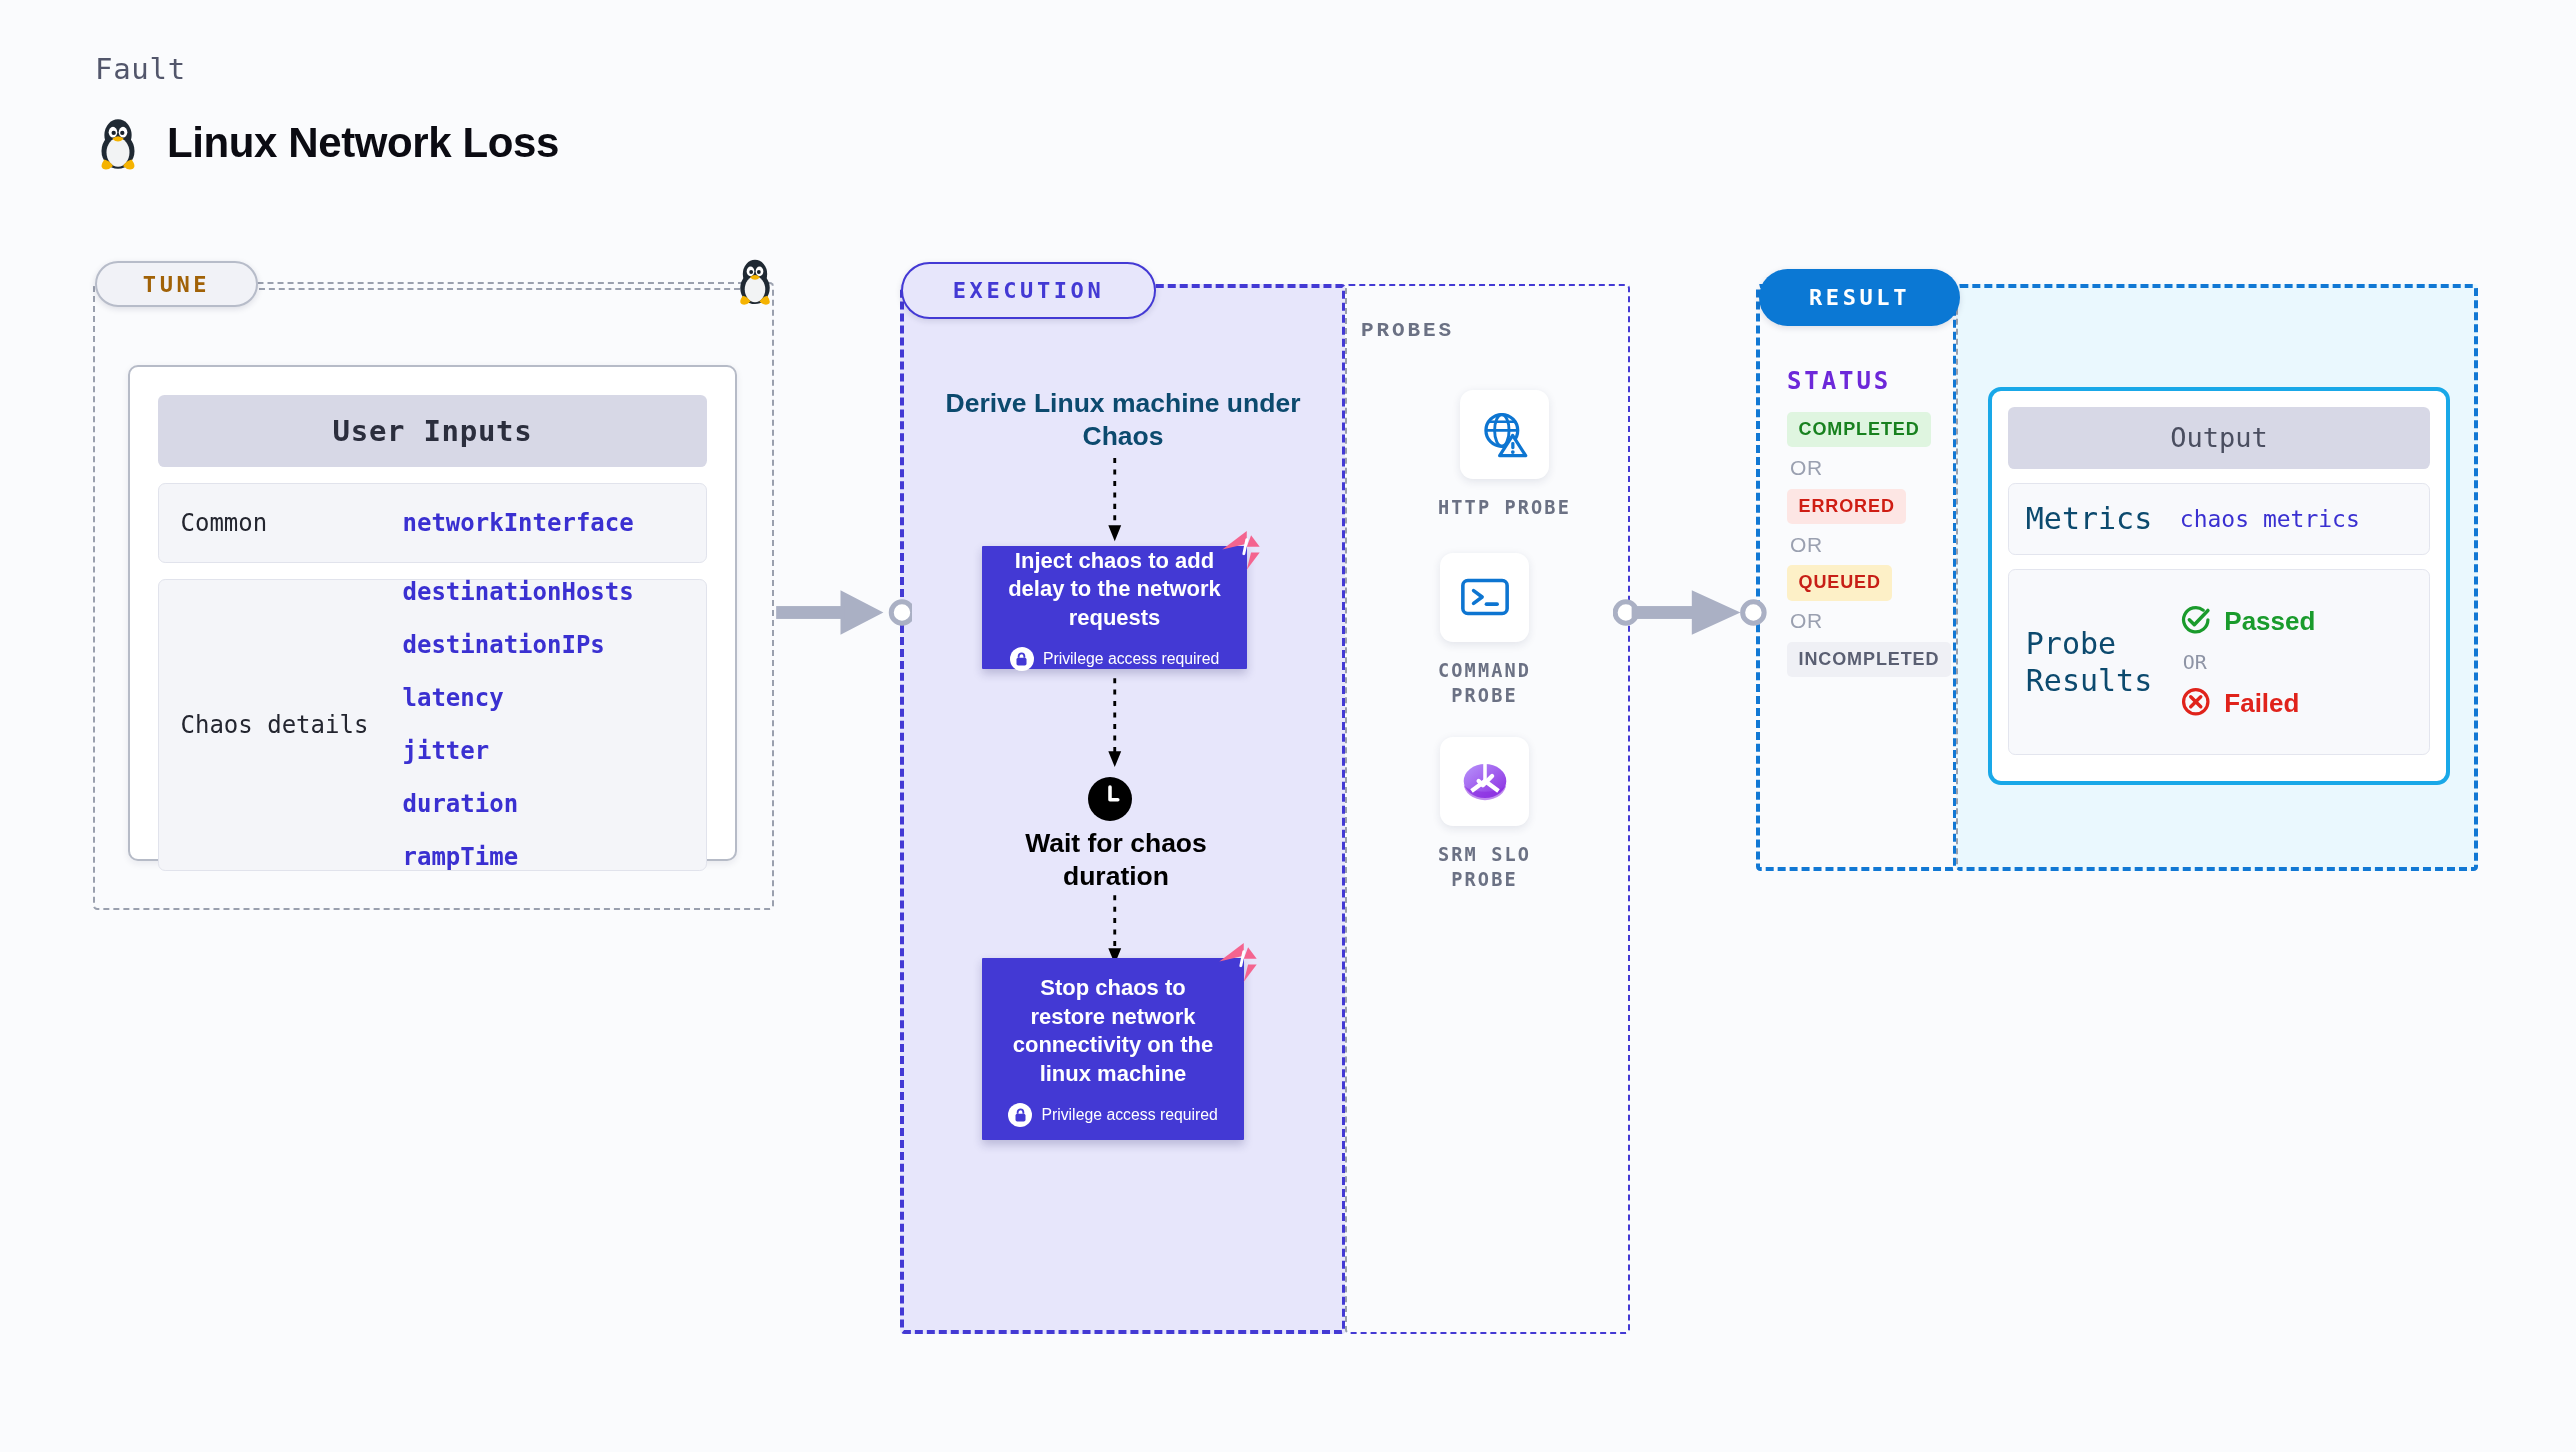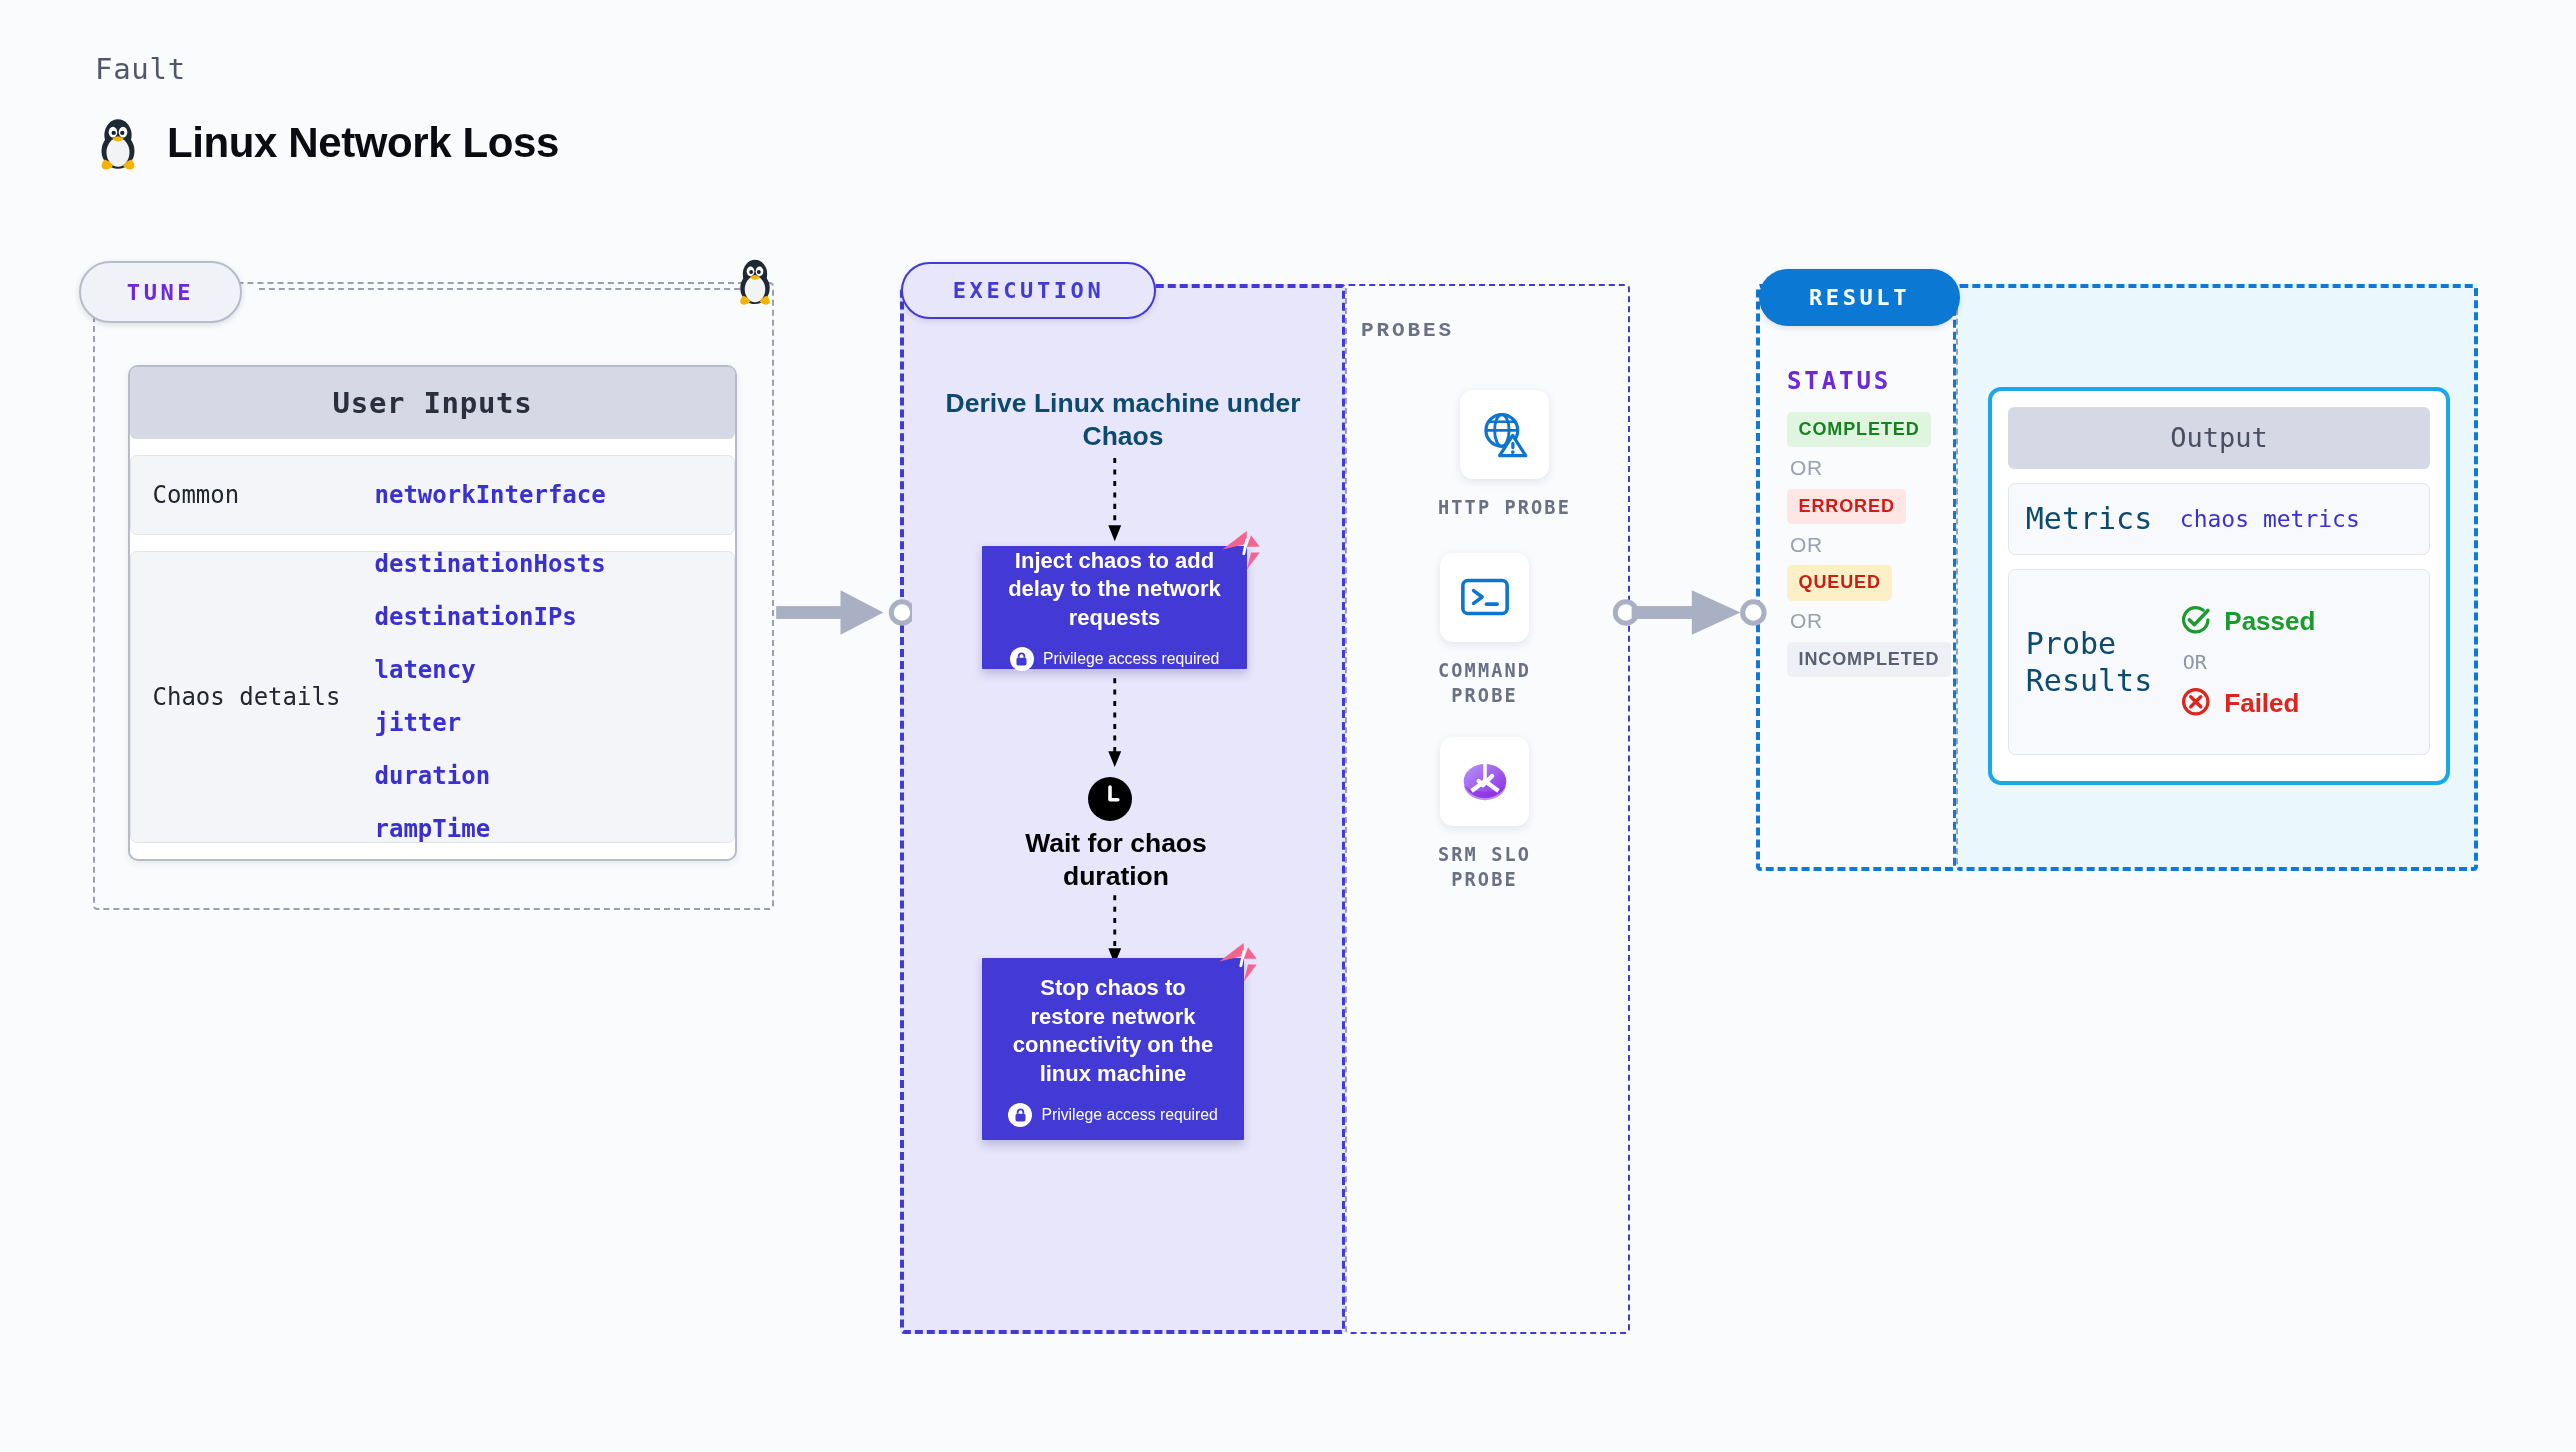--- a/index.html
+++ b/index.html
@@ -52,22 +52,22 @@
   }
 
   
   .pill {
     position: absolute; display: flex; align-items: center; justify-content: center;
     border-radius: 716px; font-family: "DejaVu Sans Mono", monospace;
     font-weight: 700; letter-spacing: 3.6px; z-index: 20;
     box-shadow: 0 2.1px 6.4px rgba(20,25,60,.13);
   }
   .pill-tune {
-    left: 79px; top: 261px; width: 163px; height: 62px;
-    background: #f1f2f7; border: 2.1px solid #b7bcc9; color: #6d28d9; font-size: 22px;
+    left: 95px; top: 261px; width: 163px; height: 46px;
+    background: #f1f2f7; border: 2.1px solid #b7bcc9; color: #a16207; font-size: 22px;
   }
   .pill-exec {
     left: 901px; top: 262px; width: 255px; height: 57px;
     background: #e7e6fb; border: 2.9px solid #4339d4; color: #4339d4; font-size: 22px;
   }
   .pill-result {
     left: 1759px; top: 269px; width: 201px; height: 57px;
     background: #0b78d4; border: none; color: #ffffff; font-size: 22px;
   }
 
@@ -83,21 +83,21 @@
     border-top: 2.9px dashed #9aa0ae;
   }
   .tux-wrap { position: absolute; left: 734px; top: 256px; z-index: 25; }
 
   
   .card {
     position: absolute; background: #ffffff;
     border: 2.1px solid #b6bbc7; border-radius: 10px;
     box-shadow: 0 2.9px 7.2px rgba(24,30,60,.08);
   }
-  .ui-card { left: 128px; top: 365px; width: 609px; height: 496px; padding: 0; }
+  .ui-card { left: 128px; top: 365px; width: 609px; height: 496px; padding: 28px; }
   .ui-head {
     height: 72px; background: #d7d8e6; border-radius: 6.4px;
     display: flex; align-items: center; justify-content: center;
     font-family: "DejaVu Sans Mono", monospace; font-size: 29px;
     color: #2b2e3d; font-weight: 700; letter-spacing: 0.7px;
   }
   .ui-sec {
     margin-top: 15.8px; background: #f4f5f9; border: 1.4px solid #e1e3ec;
     border-radius: 7.2px; display: flex; align-items: center; padding: 0 21.5px;
     font-family: "DejaVu Sans Mono", monospace;

